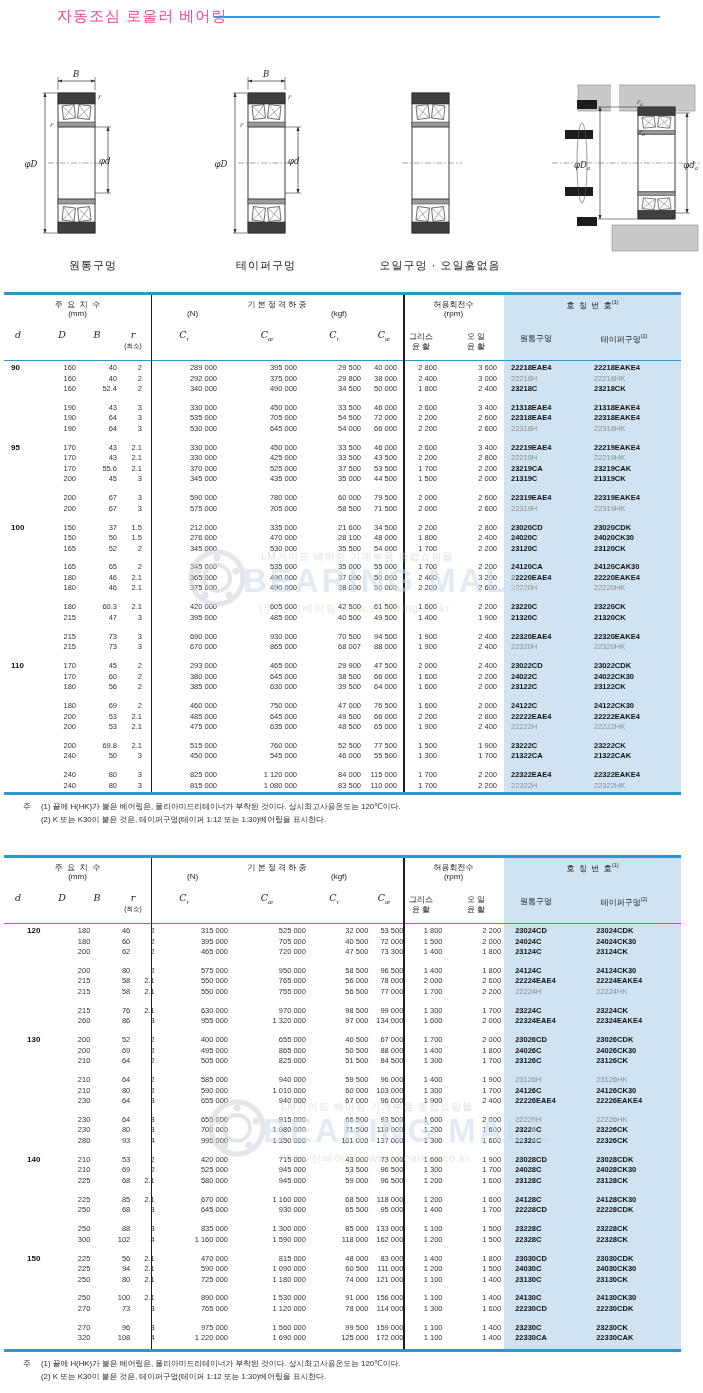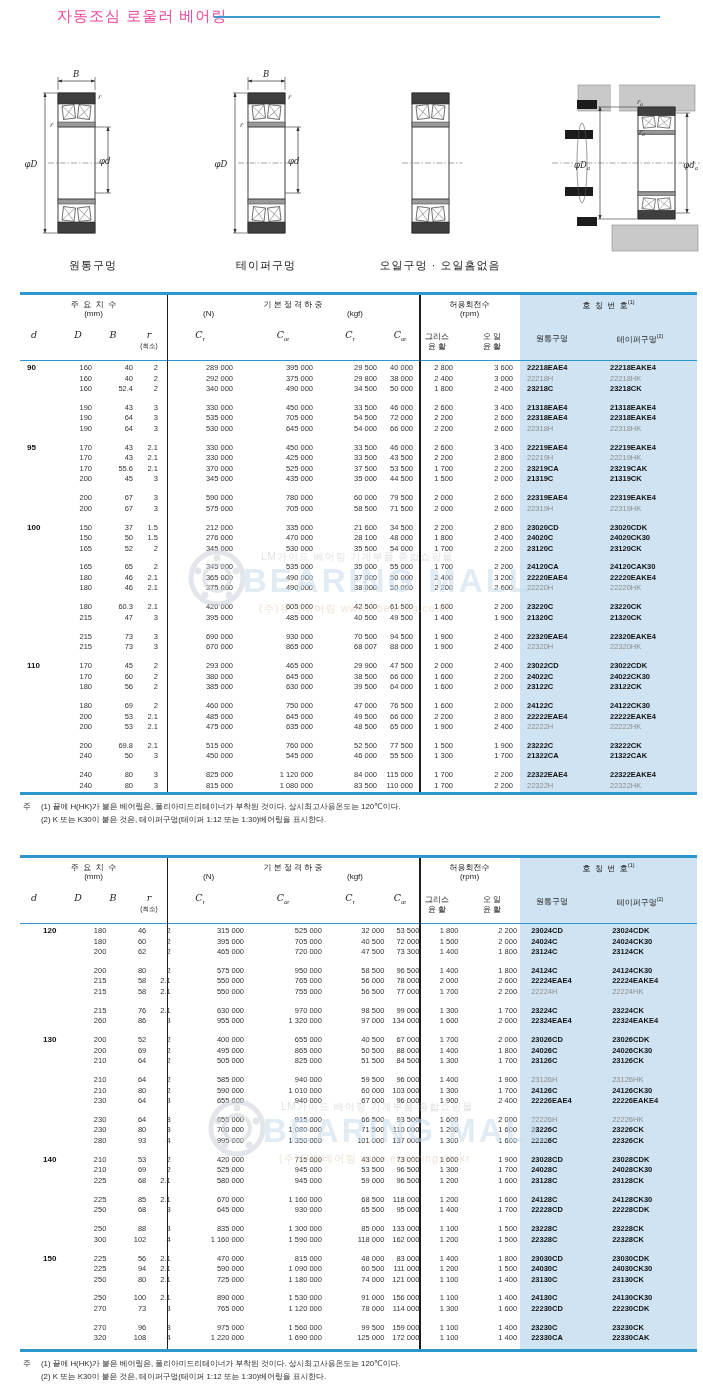--- a/index.html
+++ b/index.html
@@ -7,21 +7,21 @@
         font-family:"Liberation Sans","DejaVu Sans",sans-serif;color:#222;}
   
   .title{position:absolute;left:57px;top:7px;font-size:15px;font-weight:normal;color:#ec4899;letter-spacing:1px;}
   .title-rule{position:absolute;left:214px;top:16px;width:446px;height:2px;background:#3c9ad2;}
   
   svg text{font-family:"DejaVu Serif","Liberation Serif",serif;}
   .dim{font-size:8.5px;font-style:italic;fill:#1e1e1e;}
   .dims{font-size:6.5px;font-style:italic;fill:#1e1e1e;}
   .caption{position:absolute;font-size:11px;color:#1c1c1c;text-align:center;letter-spacing:1px;}
   
-  .btable{position:absolute;left:20px;width:677px;border-top:3px solid #2d96cd;border-bottom:3px solid #2d96cd;box-sizing:border-box;}
+  .btable{position:absolute;left:4px;width:677px;border-top:3px solid #2d96cd;border-bottom:3px solid #2d96cd;box-sizing:border-box;}
   .band{position:absolute;left:500px;right:0;top:0;bottom:0;background:#cfe3f2;}
   .vl{position:absolute;top:0;bottom:0;background:#1d1d1d;z-index:2;}
   .vl1{left:147px;width:1px;}
   .vl2{left:399px;width:2px;}
   .thead{position:relative;height:65px;border-bottom:1px solid #2d96cd;z-index:1;font-size:8px;color:#1b1b1b;}
   .thead .h{position:absolute;white-space:pre;}
   .hc{text-align:center;}
   .hC i{font-family:"DejaVu Serif","Liberation Serif",serif;font-size:9.5px;font-style:italic;}
   .hC sub{font-size:6px;}
   .hsup{font-size:5.5px;vertical-align:super;}

